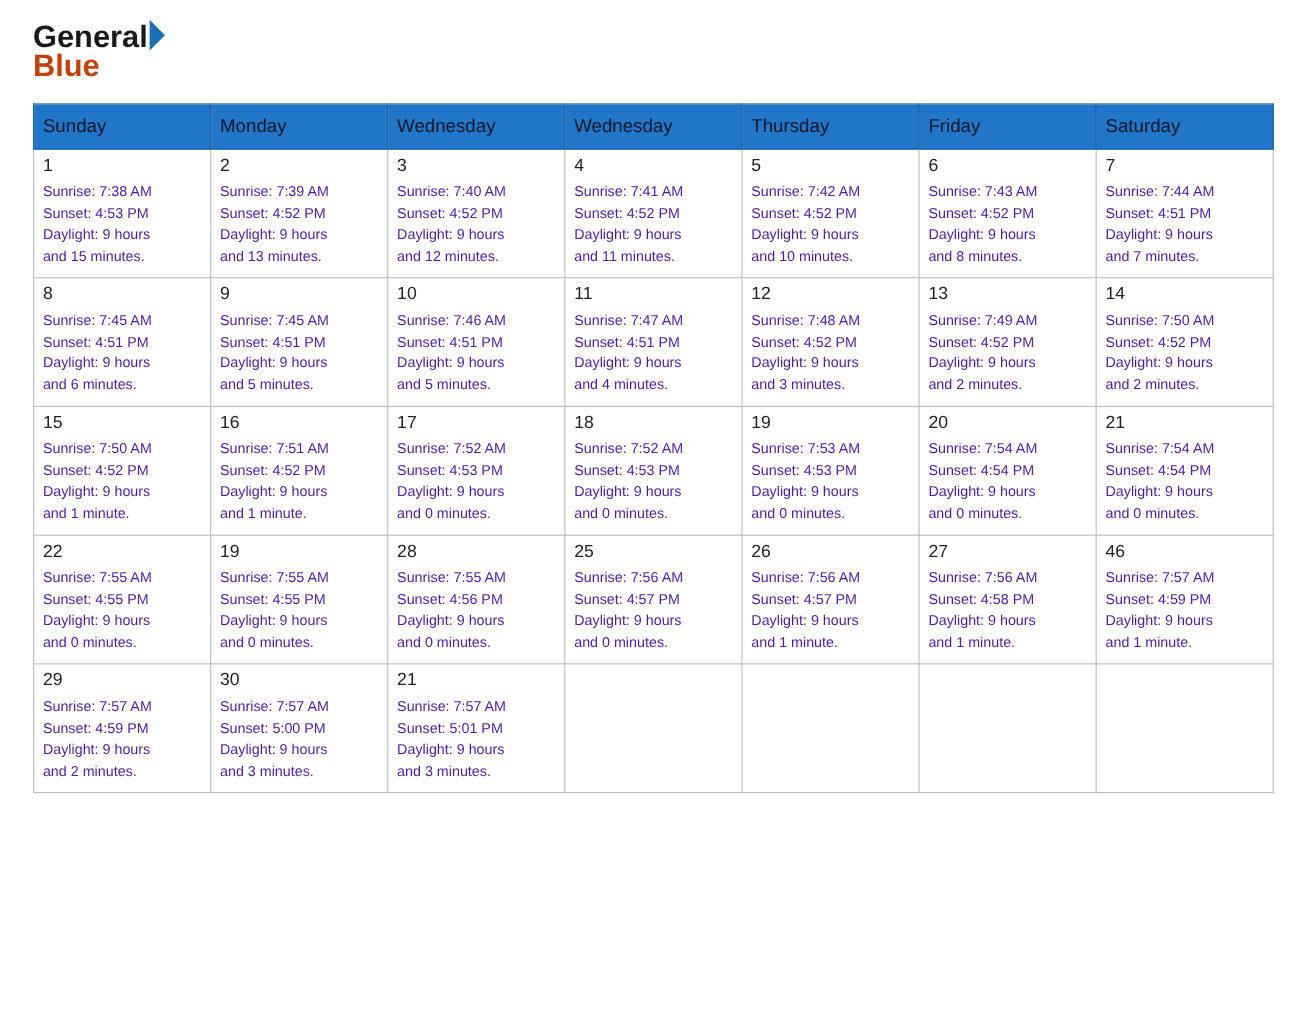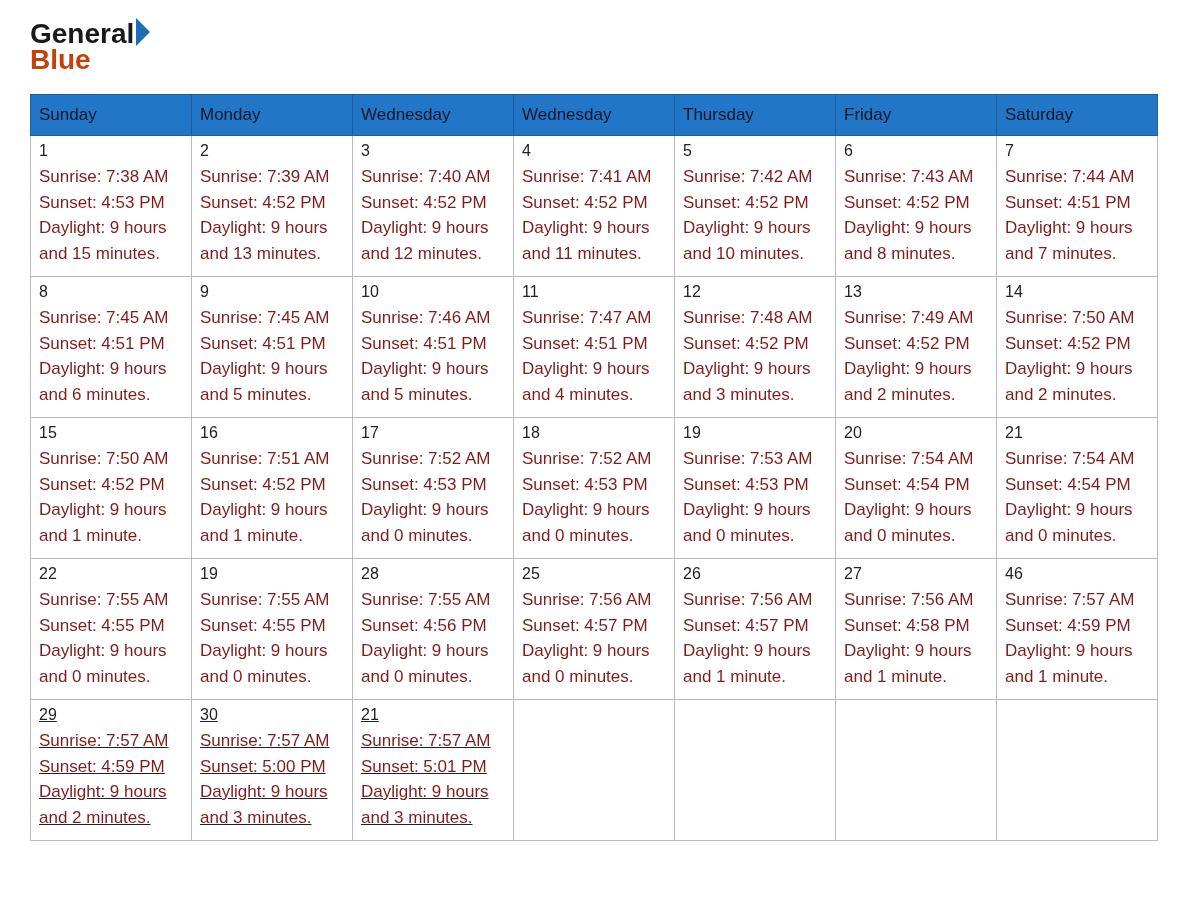--- a/index.html
+++ b/index.html
@@ -86,27 +86,26 @@
       color: #222;
       min-height: 100px;
     }
     .day-number {
       font-size: 16px;
       font-weight: normal;
       margin-bottom: 4px;
       display: block;
     }
     .day-info {
-      font-size: 17px;
+      font-size: 13px;
       line-height: 1.5;
-      color: #7f1d1d;
+      color: #4c1d95;
     }
     .calendar tr:last-child td {
       border-bottom: 1px solid #bbb;
-      text-decoration: underline;
     }
     .empty-cell {
       background: #fff;
     }
   </style>
 </head>
 <body>
 
 <div class="header">
   <div class="logo-wrapper">

